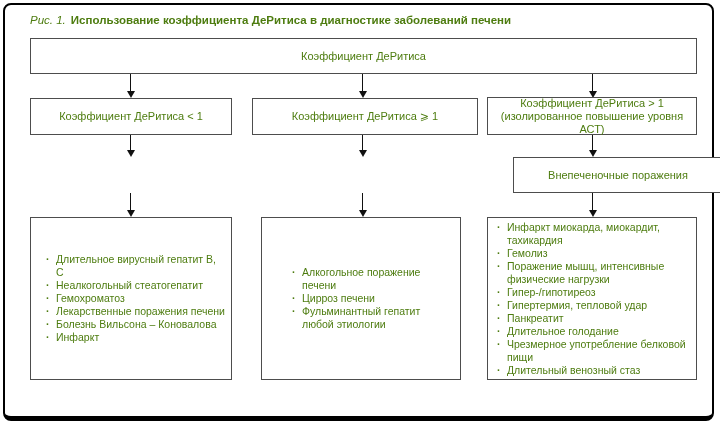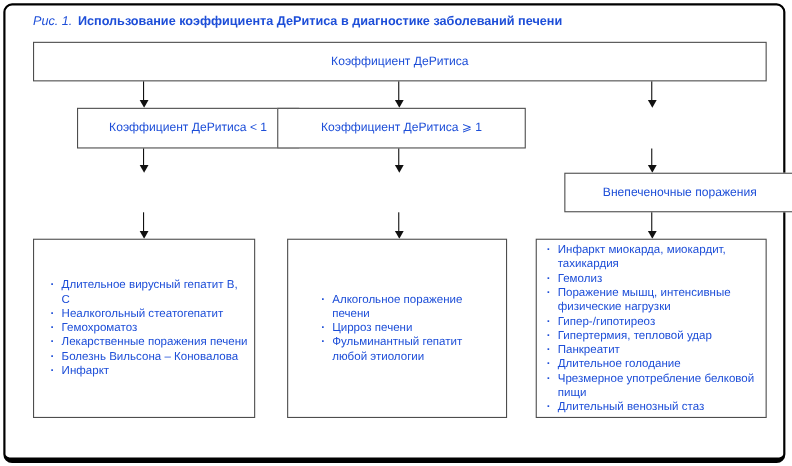--- a/index.html
+++ b/index.html
@@ -1,18 +1,18 @@
 <!DOCTYPE html>
 <html><head>
 <meta charset="utf-8">
 <style>
   html,body{margin:0;padding:0;background:#ffffff;}
   .page{
     position:relative;width:720px;height:424px;background:#fff;
-    font-family:"Liberation Sans","DejaVu Sans",sans-serif;color:#1d4ed8;
+    font-family:"Liberation Sans","DejaVu Sans",sans-serif;color:#4d7c0f;
     overflow:hidden;
   }
   .frame{
     position:absolute;left:3px;top:3px;width:711px;height:418px;
     border:2px solid #000;border-bottom-width:5px;border-radius:8px;
     box-sizing:border-box;background:transparent;
   }
   .caption{
     position:absolute;left:30px;top:13px;width:670px;
     font-size:11.5px;line-height:14px;white-space:nowrap;
@@ -63,25 +63,29 @@
   </div>
 
   <div class="node" style="left:30px;top:38px;width:667px;height:36px;">
     <span>Коэффициент ДеРитиса</span>
   </div>
 
   <div class="arrow" style="left:130px;top:74px;height:17px;"></div>
   <div class="arrow" style="left:362px;top:74px;height:17px;"></div>
   <div class="arrow" style="left:592px;top:74px;height:17px;"></div>
 
-  <div class="node" style="left:30px;top:98px;width:202px;height:37px;margin-left:40px;">
+  <div class="node" style="left:30px;top:98px;width:202px;height:37px;">
     <span>Коэффициент ДеРитиса &lt; 1</span>
   </div>
   <div class="node" style="left:252px;top:98px;width:226px;height:37px;">
     <span>Коэффициент ДеРитиса ⩾ 1</span>
+  </div>
+  <div class="node two-line" style="left:487px;top:97px;width:210px;height:38px;">
+    <span>Коэффициент ДеРитиса &gt; 1</span>
+    <span>(изолированное повышение уровня АСТ)</span>
   </div>
 
   <div class="arrow" style="left:130px;top:135px;height:15px;"></div>
   <div class="arrow" style="left:362px;top:135px;height:15px;"></div>
   <div class="arrow" style="left:592px;top:135px;height:15px;"></div>
 
   <div class="node" style="left:487px;top:157px;width:210px;height:36px;margin-left:26px;">
     <span>Внепеченочные поражения</span>
   </div>
 

